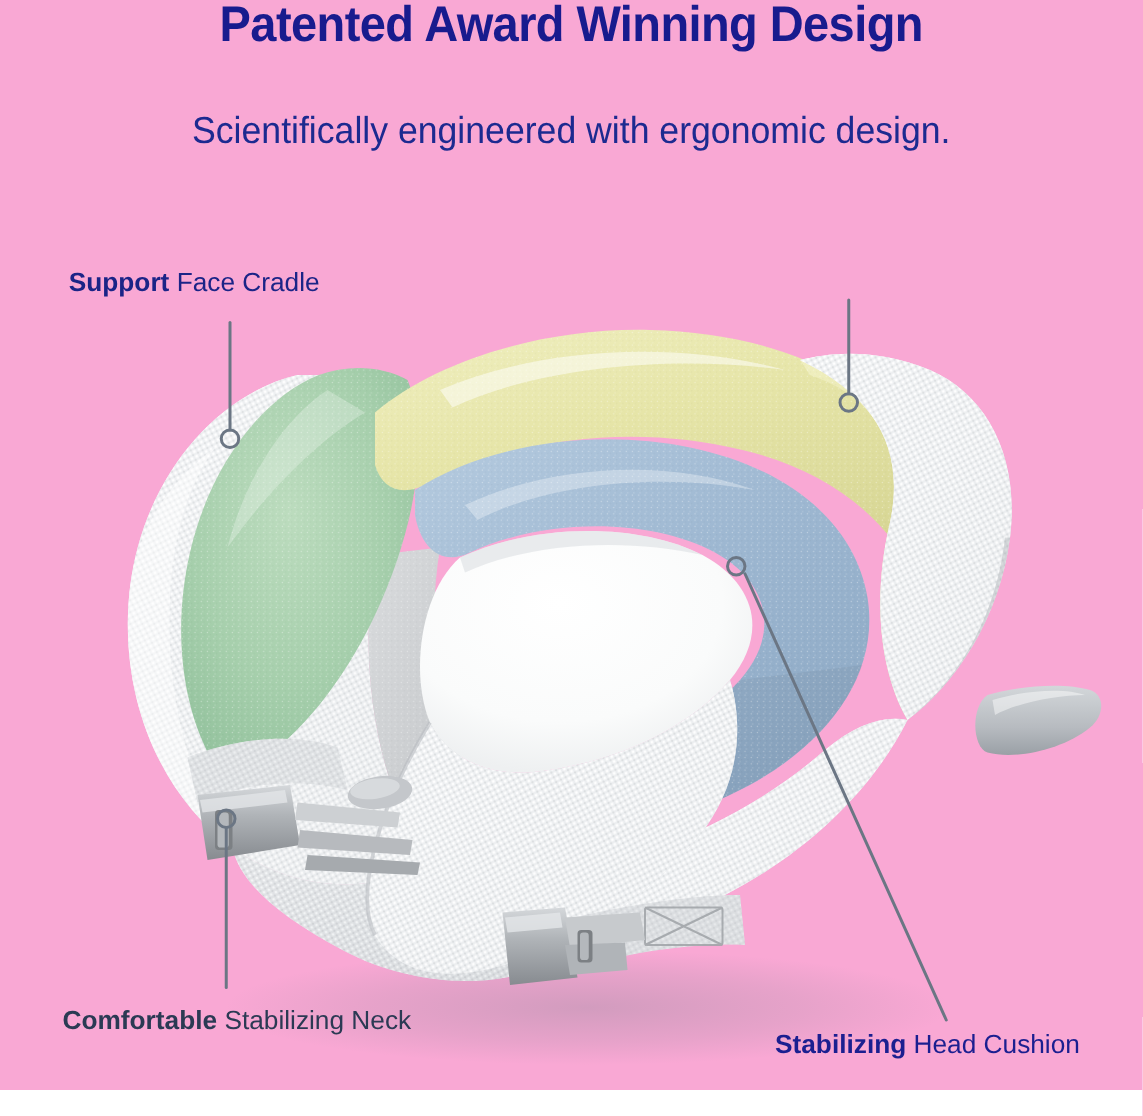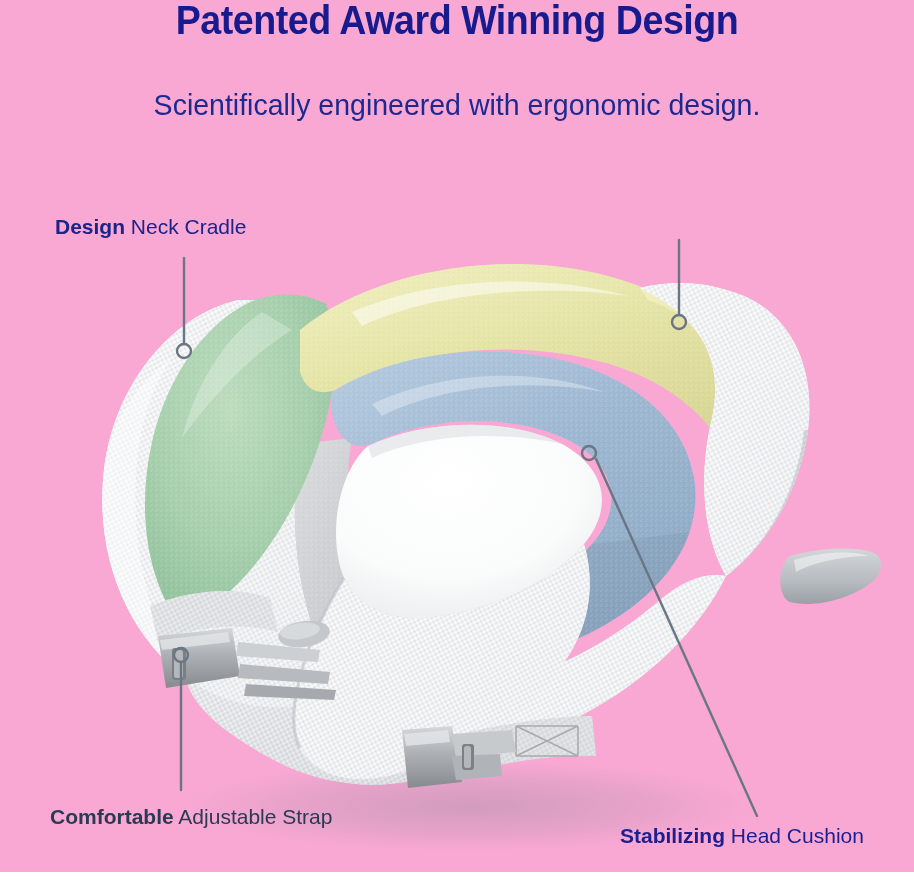--- a/index.html
+++ b/index.html
@@ -375,25 +375,25 @@
       <circle cx="679" cy="322" r="7"></circle>
       <circle cx="181" cy="655" r="7"></circle>
       <circle cx="589" cy="453" r="7"></circle>
     </g>
   </svg>
 
   <div class="title">Patented Award Winning Design</div>
   <div class="subtitle">Scientifically engineered with ergonomic design.</div>
 
   <div class="label lbl-face">
-    <span class="b">Design</span><span class="n"> Neck Cradle</span>
+    <span class="b">Support</span><span class="n"> Face Cradle</span>
   </div>
 
 
   <div class="label lbl-strap">
-    <span class="b">Comfortable</span><span class="n"> Adjustable Strap</span>
+    <span class="b">Comfortable</span><span class="n"> Stabilizing Neck</span>
   </div>
 
   <div class="label lbl-neck">
     <span class="b">Stabilizing</span><span class="n"> Head Cushion</span>
   </div>
 
 </div>
 
 </body></html>

